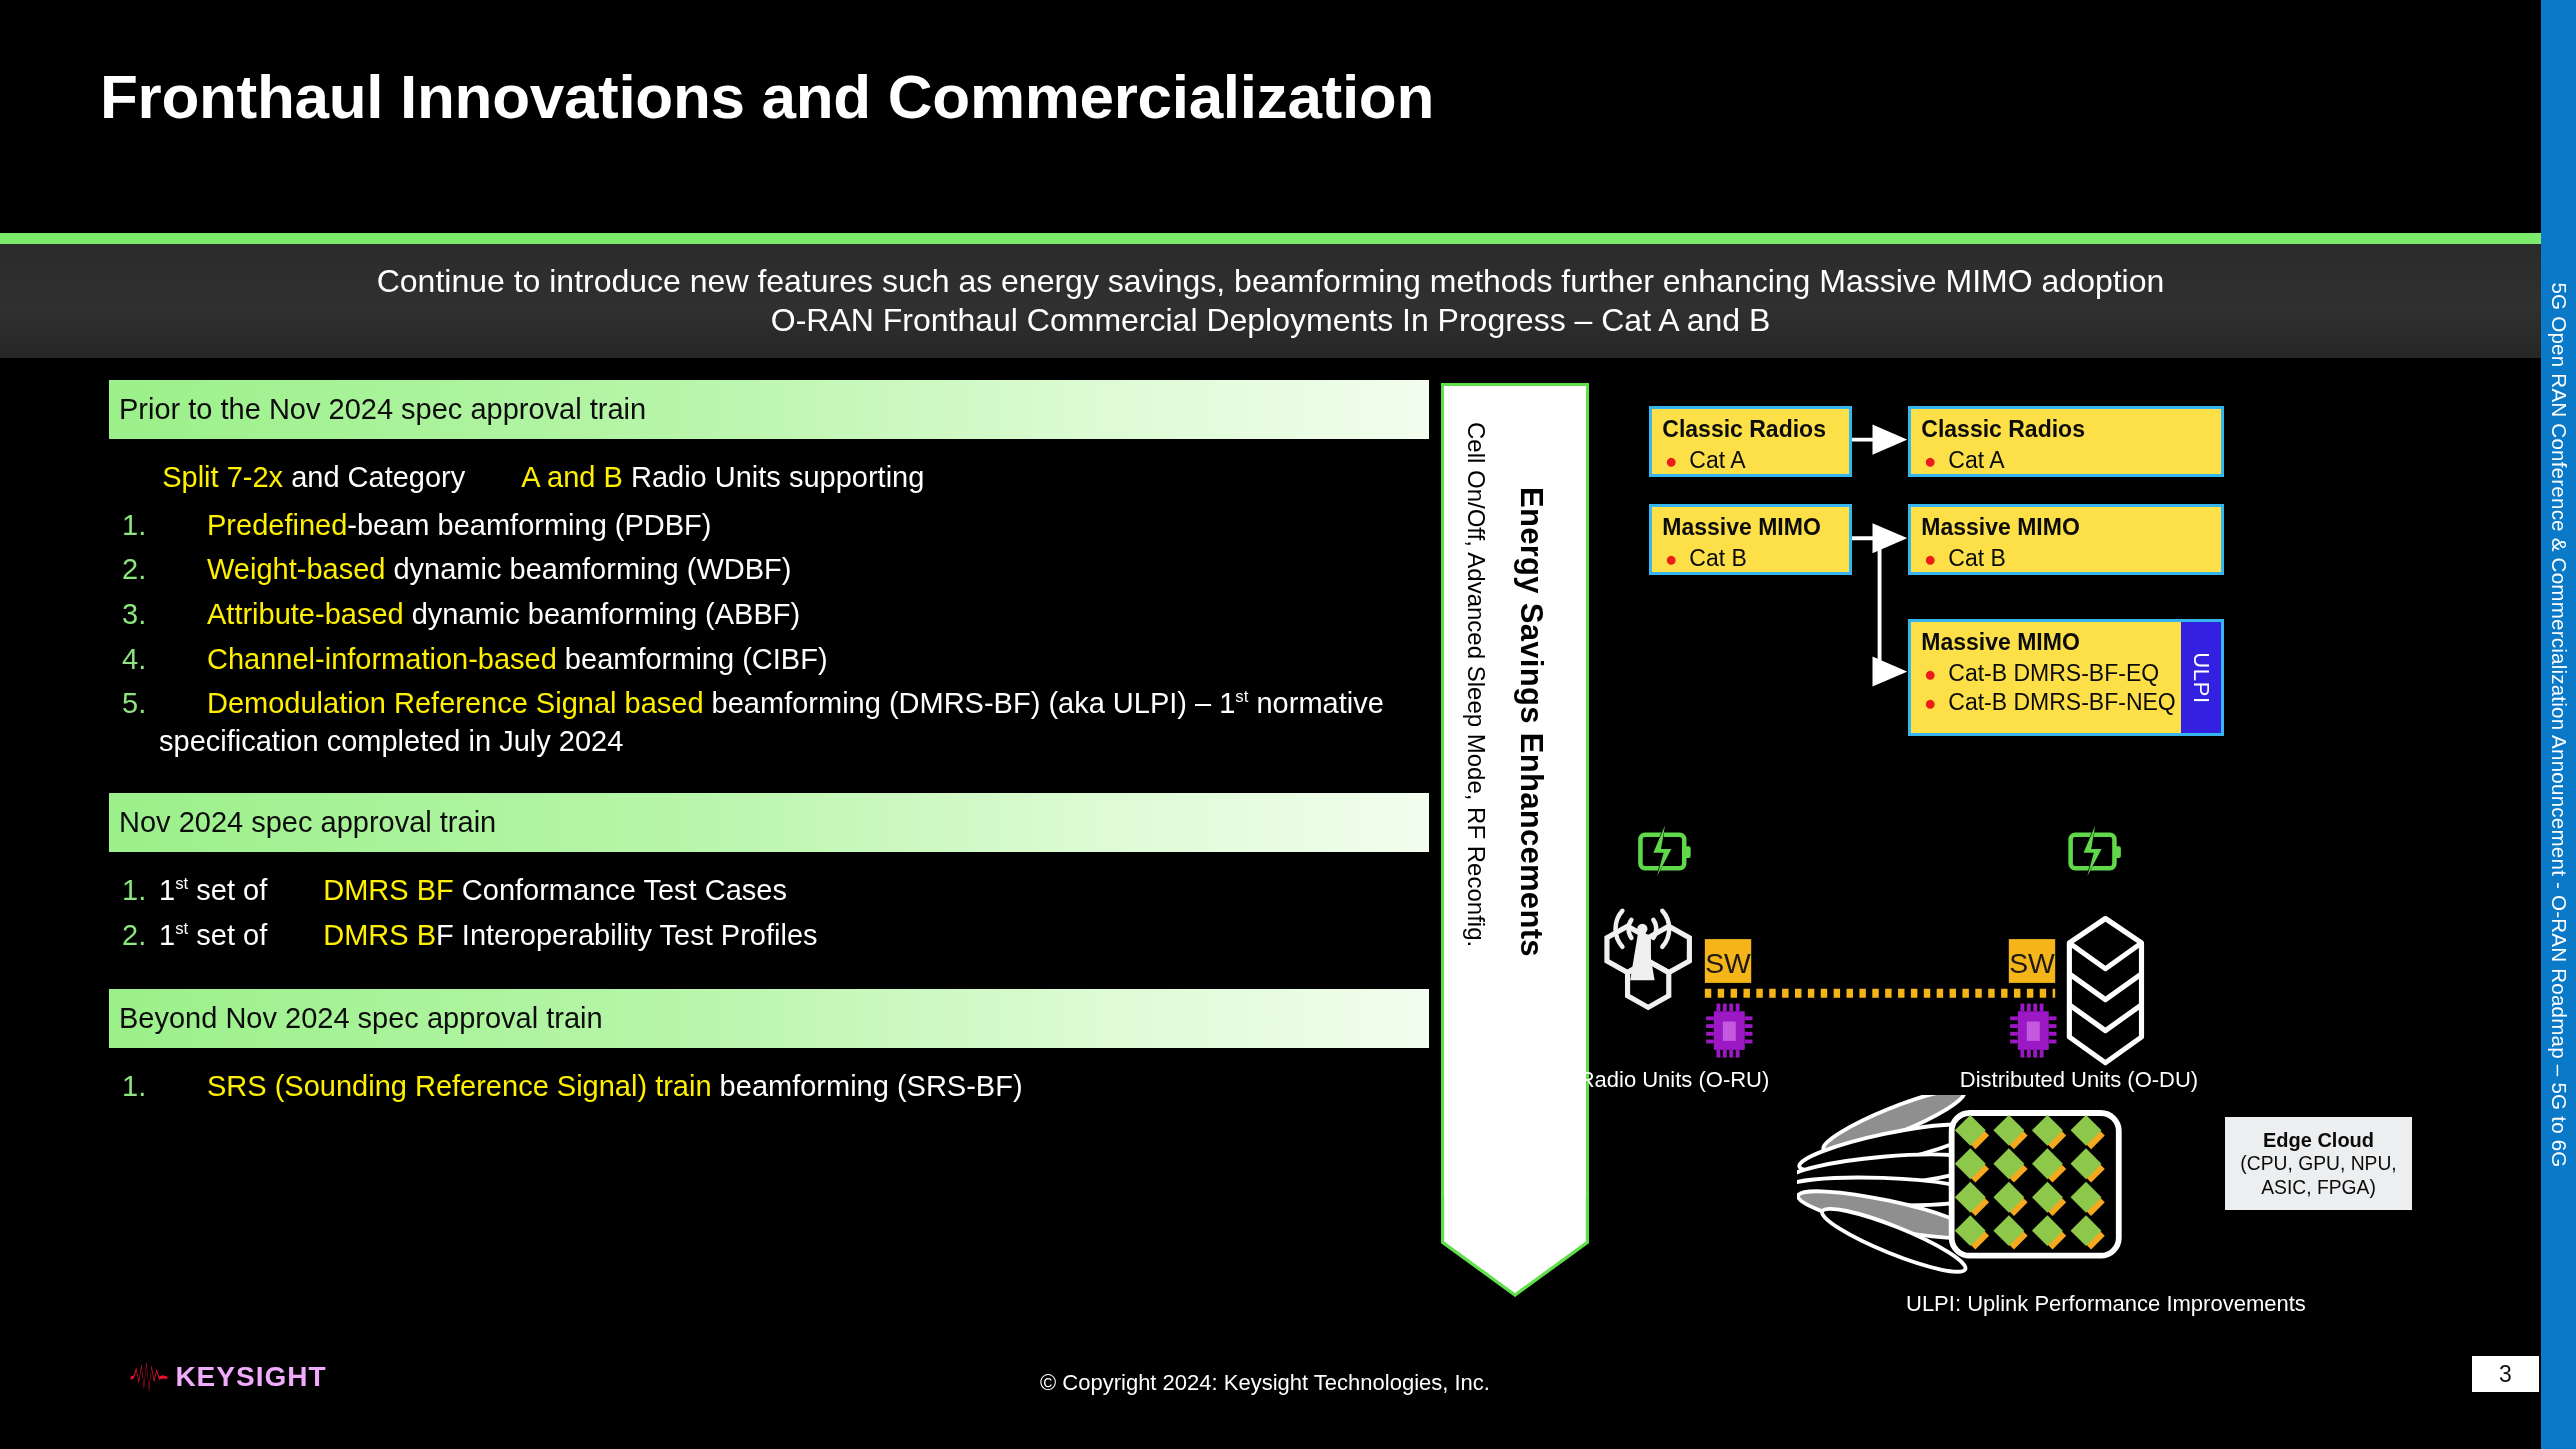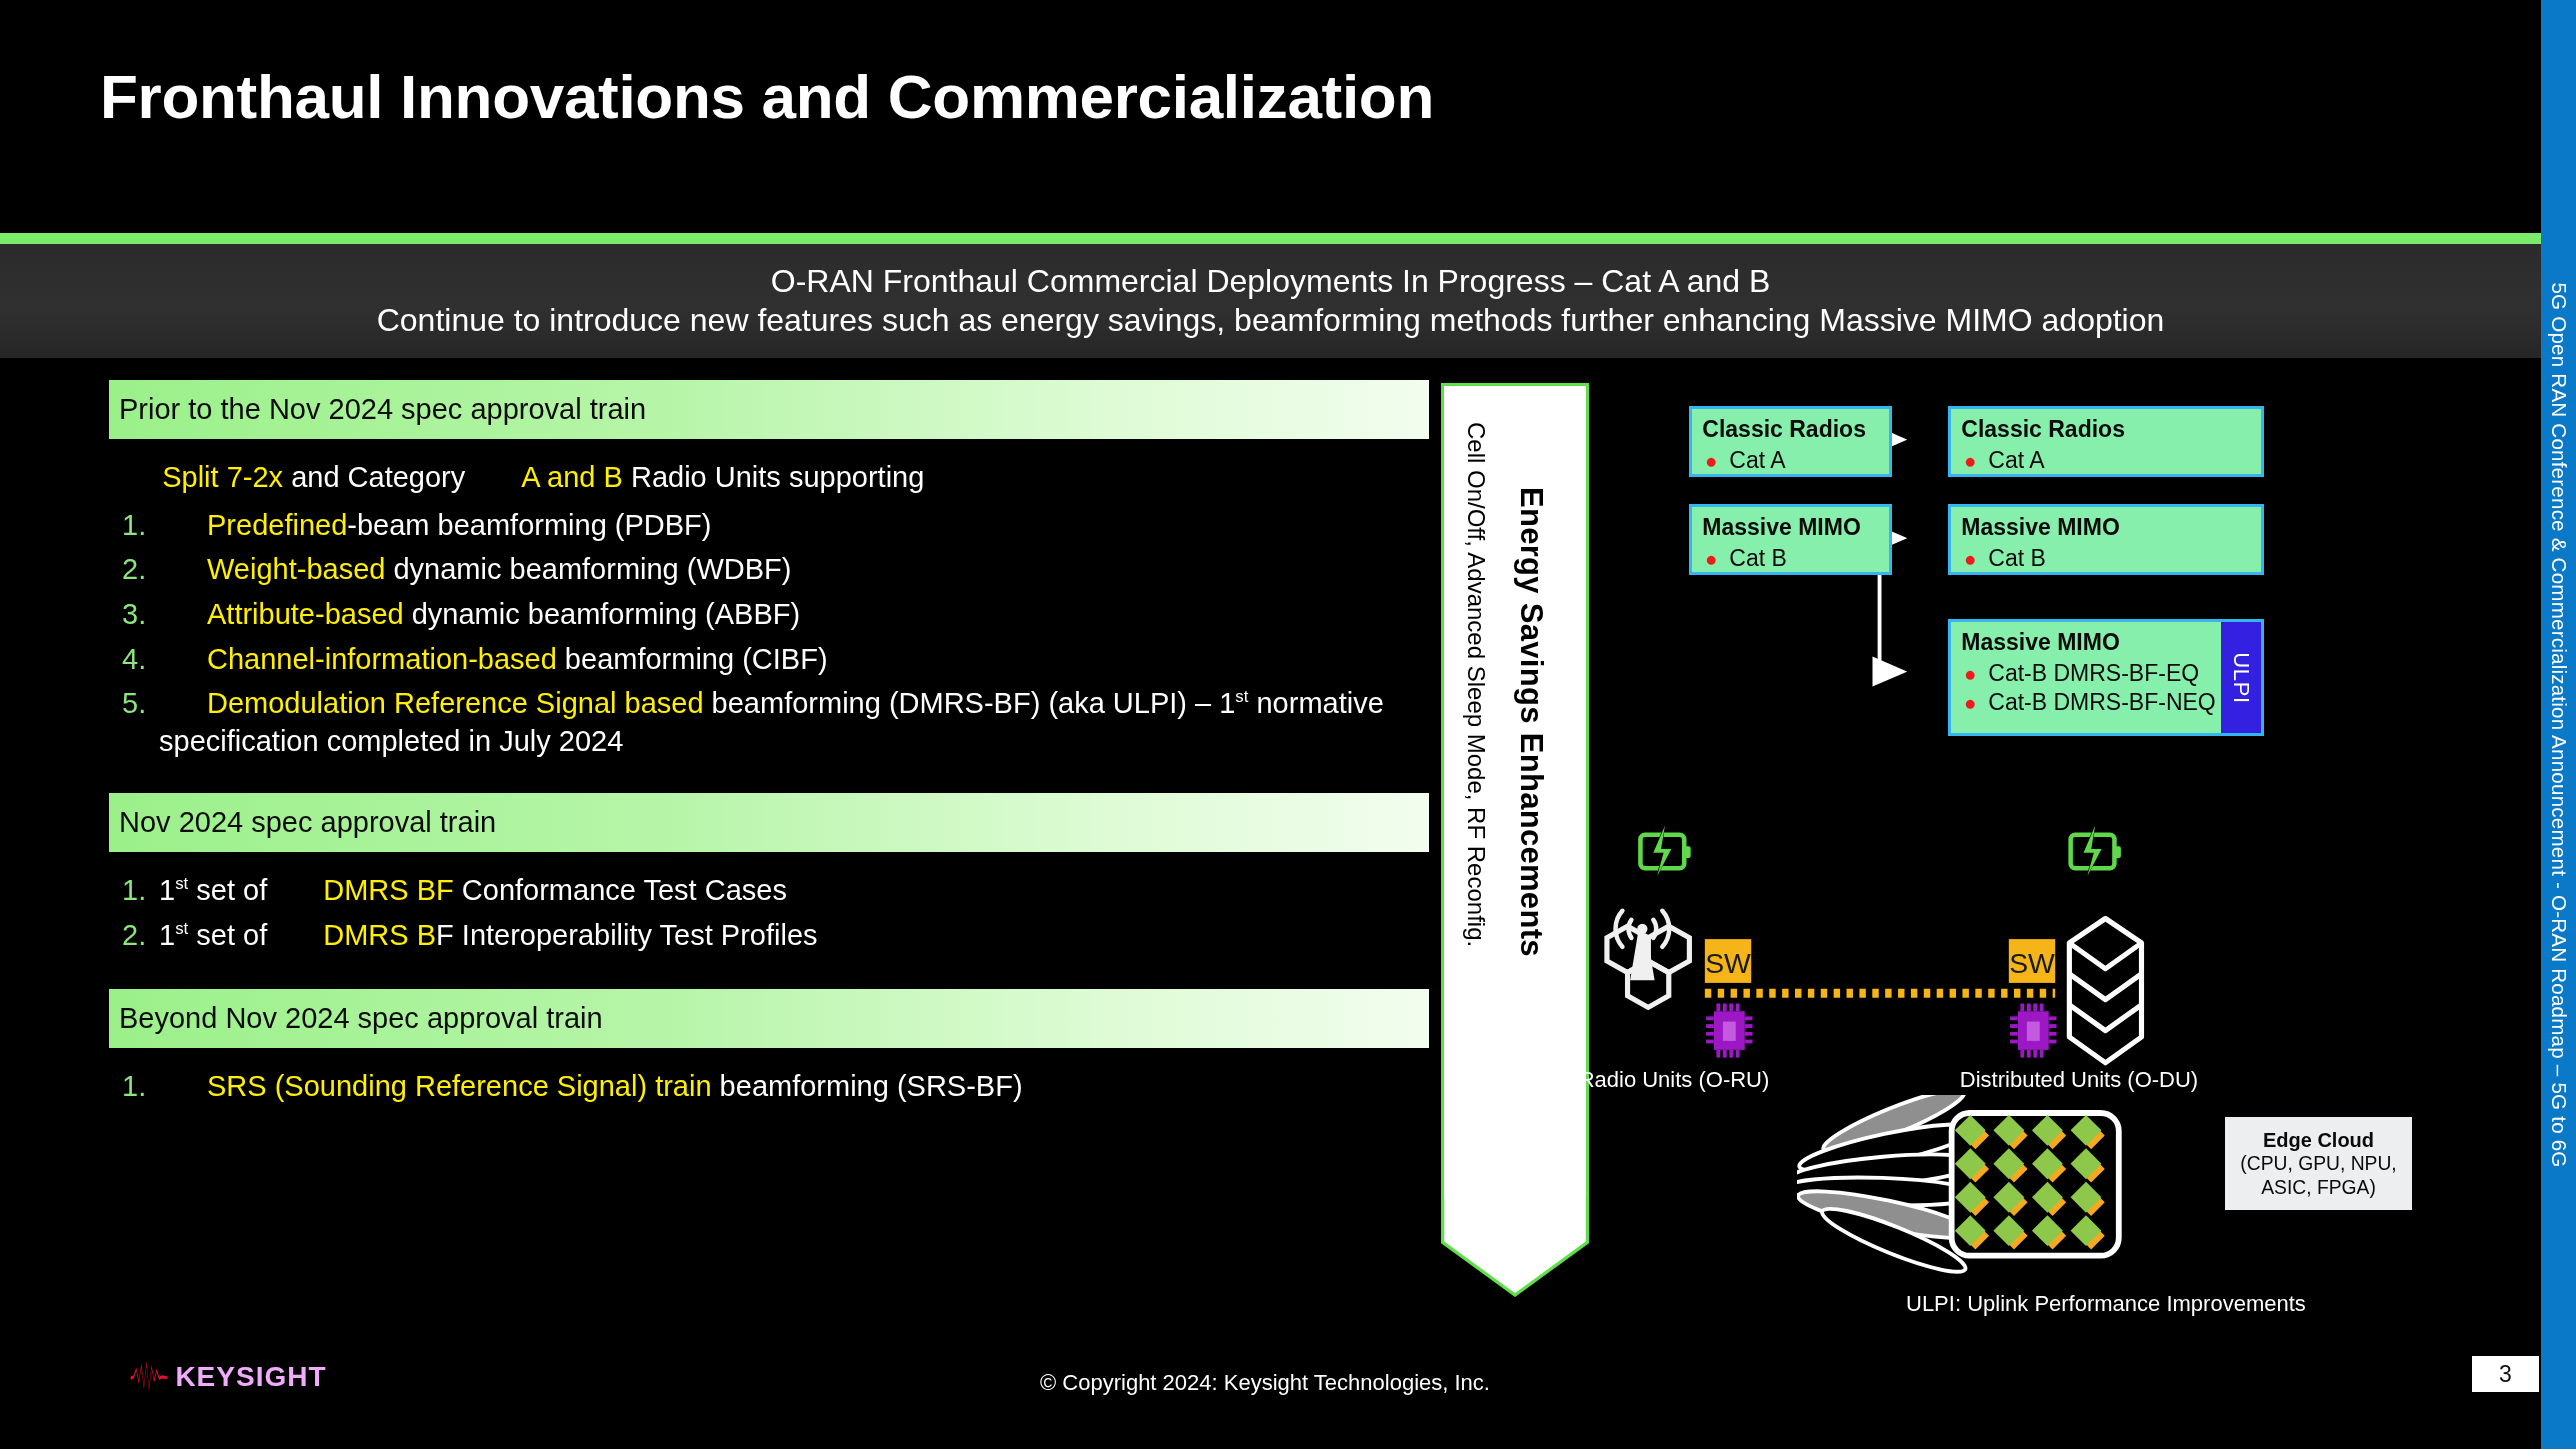--- a/index.html
+++ b/index.html
@@ -109,24 +109,23 @@
   #energy-sub {
     left:49px; top:39px;
     font-size:24px;
   }
 
   
   #right-col { position:absolute; left:1649px; top:406px; width:863px; height:902px; }
 
   .rbox {
     position:absolute;
-    background:#86efac;
+    background:#fde047;
     border:3.9px solid #35b6f0;
     padding:7.7px 10.3px 7.7px 10.3px;
-    margin-left:40px;
   }
   .rbox .rtitle { font-size:23px; font-weight:bold; color:#0b0b0b; line-height:1.12; }
   .rbox ul { list-style:none; margin:3.9px 0 0 0; padding:0; }
   .rbox ul li {
     display:flex; align-items:baseline;
     font-size:23px; color:#0b0b0b; line-height:1.26;
   }
   .rbox ul li .dot {
     color:#ee1b1b; font-size:20.6px; width:27px; flex:0 0 27px; padding-left:2.6px;
   }
@@ -180,22 +179,22 @@
   }
 </style>
 </head>
 <body>
 
 <div id="slide-title">Fronthaul Innovations and Commercialization</div>
 
 <div id="green-rule"></div>
 
 <div id="subtitle-banner">
+  <div class="bline">Continue to introduce new features such as energy savings, beamforming methods further enhancing Massive MIMO adoption</div>
   <div class="bline">O-RAN Fronthaul Commercial Deployments In Progress – Cat A and B</div>
-  <div class="bline">Continue to introduce new features such as energy savings, beamforming methods further enhancing Massive MIMO adoption</div>
 </div>
 
 <div id="side-rail">
   <div id="side-rail-label">5G Open RAN Conference &amp; Commercialization Announcement - O-RAN Roadmap – 5G to 6G</div>
 </div>
 
 <div id="left-col">
 
   <div class="section-bar">
     <span class="section-label">Prior to the Nov 2024 spec approval train</span>

